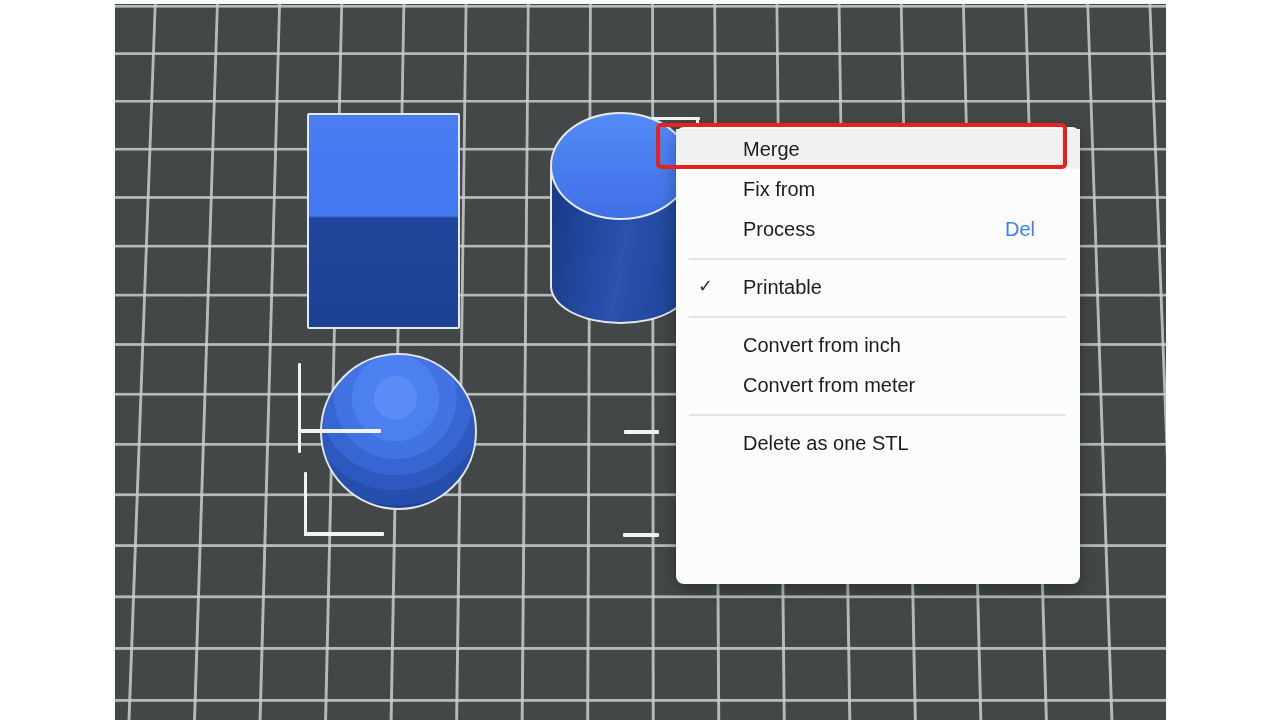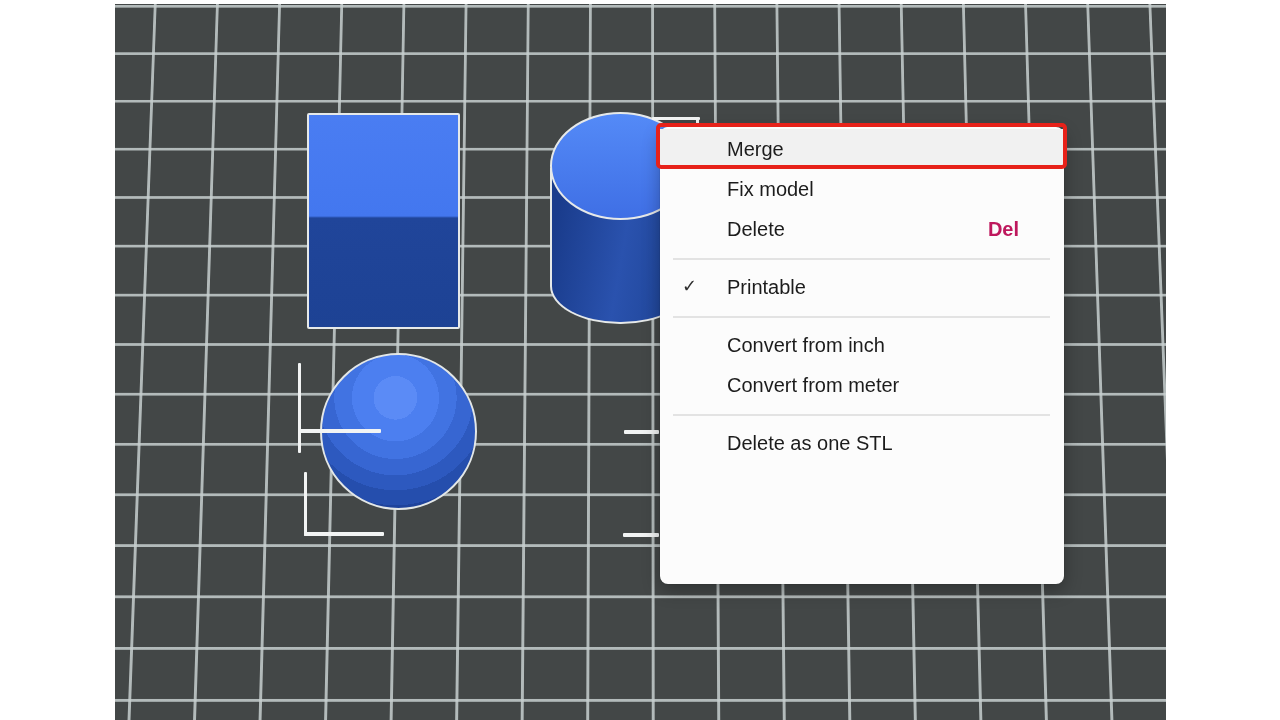--- a/index.html
+++ b/index.html
@@ -49,36 +49,36 @@
   .mk-h1{left:298px;top:429px;width:83px;height:4px;}
   .mk-v2{left:304px;top:472px;width:3px;height:64px;}
   .mk-h2{left:304px;top:532px;width:80px;height:4px;}
   .mk-h3{left:624px;top:430px;width:35px;height:4px;}
   .mk-h4{left:623px;top:533px;width:36px;height:4px;}
   .mk-cylh{left:652px;top:117px;width:48px;height:3px;}
   .mk-cylv{left:696px;top:117px;width:3px;height:8px;}
 
   
   .menu{
-    position:absolute;left:660px;top:127px;width:404px;height:457px;
+    position:absolute;left:676px;top:127px;width:404px;height:457px;
     background:#fcfcfc;border-radius:8px;
     box-shadow:0 6px 18px rgba(0,0,0,0.30), 0 0 0 1px rgba(0,0,0,0.06);
     padding-top:2px;box-sizing:border-box;z-index:5;
   }
   .mi{
     position:relative;height:40px;display:flex;align-items:center;
     padding-left:67px;padding-right:45px;
     font-size:20px;color:#1c1c1c;cursor:default;white-space:nowrap;
   }
   .mi.hl{background:#f1f1f1;}
   .mi .check{
     position:absolute;left:22px;top:50%;transform:translateY(-55%);
     font-size:18px;color:#2e2e2e;
   }
-  .mi .shortcut{margin-left:auto;color:#be185d;font-weight:bold;}
+  .mi .shortcut{margin-left:auto;color:#3b82f6;}
   .sep{position:relative;height:18px;}
   .sep::after{
     content:"";position:absolute;left:13px;right:14px;top:50%;
     height:1.5px;background:#e3e3e3;
   }
 
   
   .red-box{
     position:absolute;left:656px;top:123px;width:403px;height:38px;
     border:4px solid #e7221a;border-radius:5px;z-index:6;
@@ -110,24 +110,24 @@
   <div class="marker mk-h3"></div>
   <div class="marker mk-h4"></div>
   <div class="marker mk-cylh"></div>
   <div class="marker mk-cylv"></div>
 
   <div class="menu">
     <div class="mi hl">
       <span class="lbl">Merge</span>
     </div>
     <div class="mi">
-      <span class="lbl">Fix model</span>
+      <span class="lbl">Fix from</span>
     </div>
     <div class="mi">
-      <span class="lbl">Delete</span>
+      <span class="lbl">Process</span>
       <span class="shortcut">Del</span>
     </div>
 
     <div class="sep"></div>
 
     <div class="mi">
       <span class="check">✓</span>
       <span class="lbl">Printable</span>
     </div>
 

